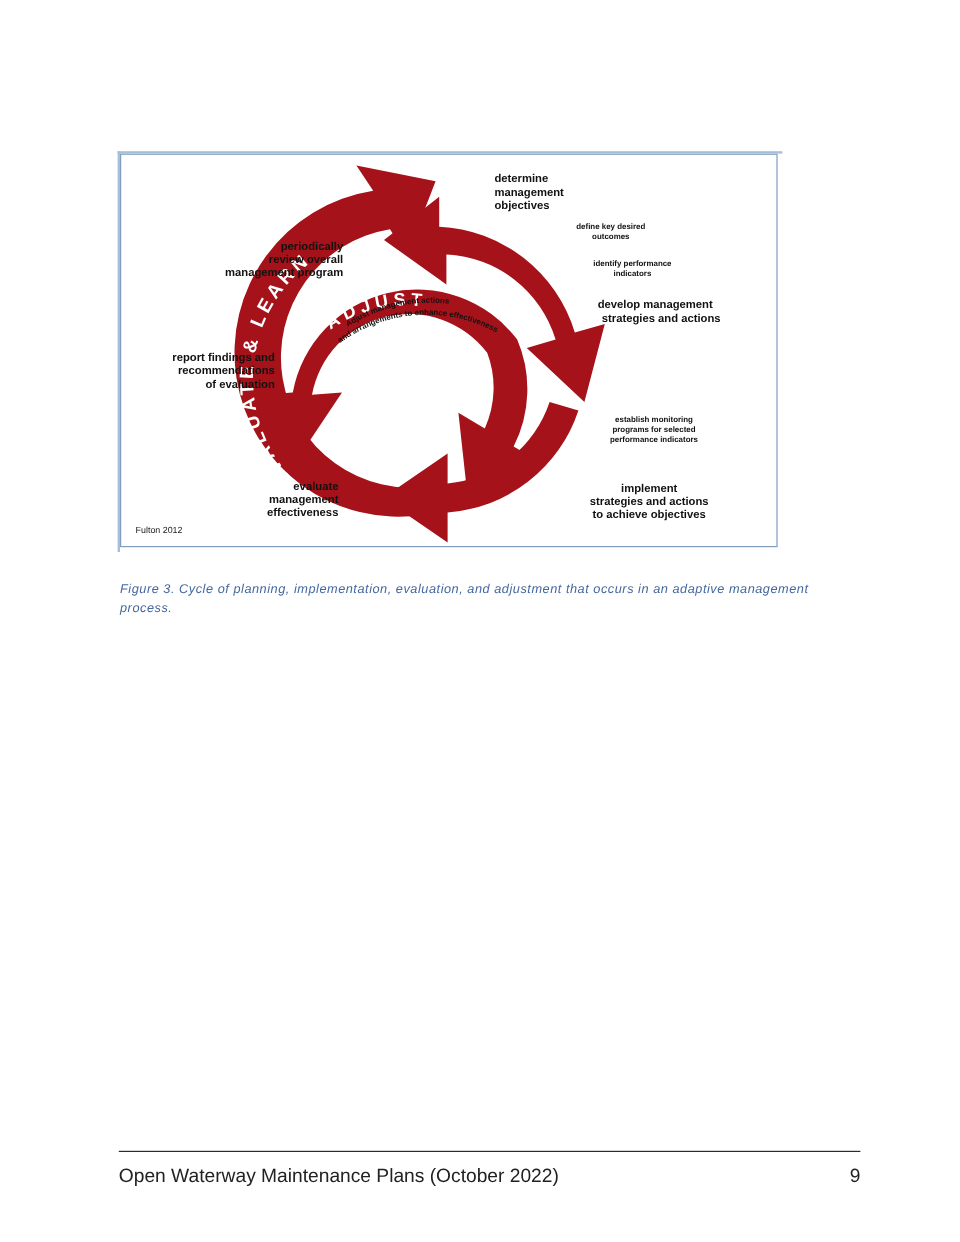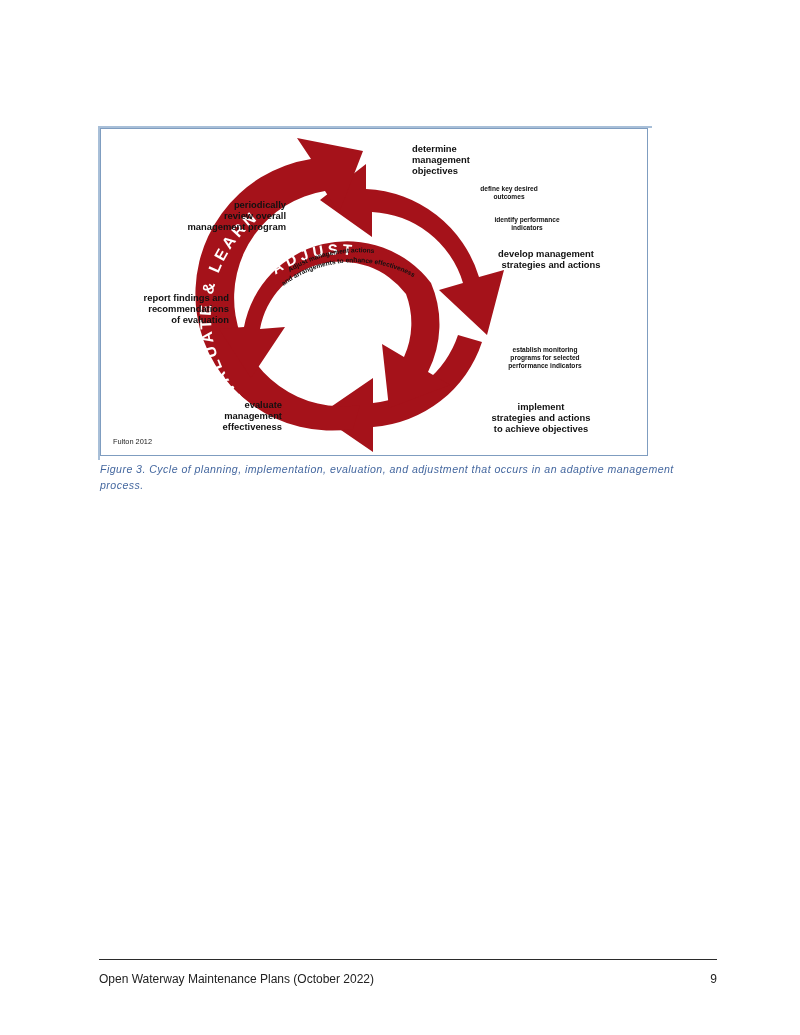--- a/index.html
+++ b/index.html
@@ -87,21 +87,21 @@
     font-family: "Liberation Sans", sans-serif;
     font-weight: normal;
     font-size: 7.4px;
     fill: #222222;
   }
 
   
   #figure-caption {
     position: absolute;
     left: 100px;
-    top: 462px;
+    top: 484px;
     width: 576px;
     font-family: "Liberation Sans", sans-serif;
     font-style: italic;
     font-size: 10.6px;
     line-height: 15.5px;
     letter-spacing: 0.45px;
     color: #44679f;
   }
 
   
@@ -115,21 +115,21 @@
     width: 100%;
     height: 1px;
     background: #2b2b2b;
   }
   #footer-row {
     display: flex;
     justify-content: space-between;
     align-items: baseline;
     margin-top: 12px;
     font-family: "Liberation Sans", sans-serif;
-    font-size: 12px;
+    font-size: 16px;
     color: #222222;
   }
 </style>
 </head>
 <body>
 
 <div id="figure-frame">
 
   <svg id="cycle-diagram" viewBox="0 0 546 326">
 

